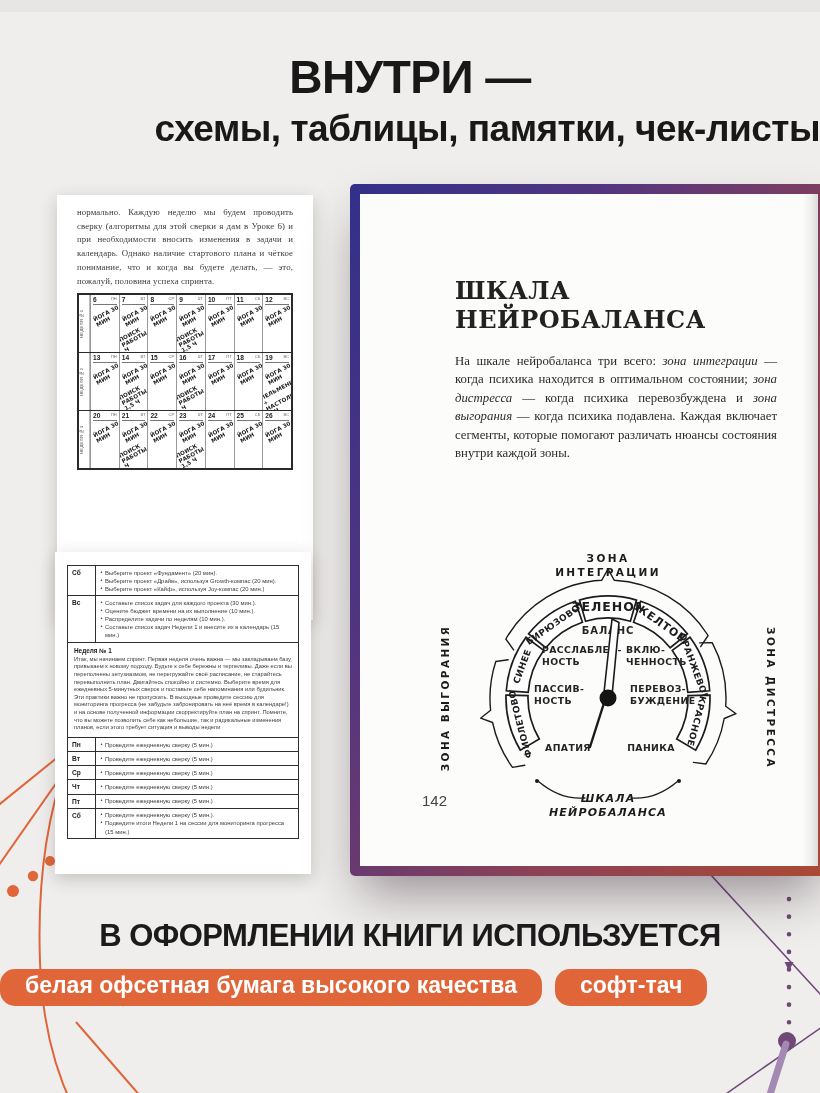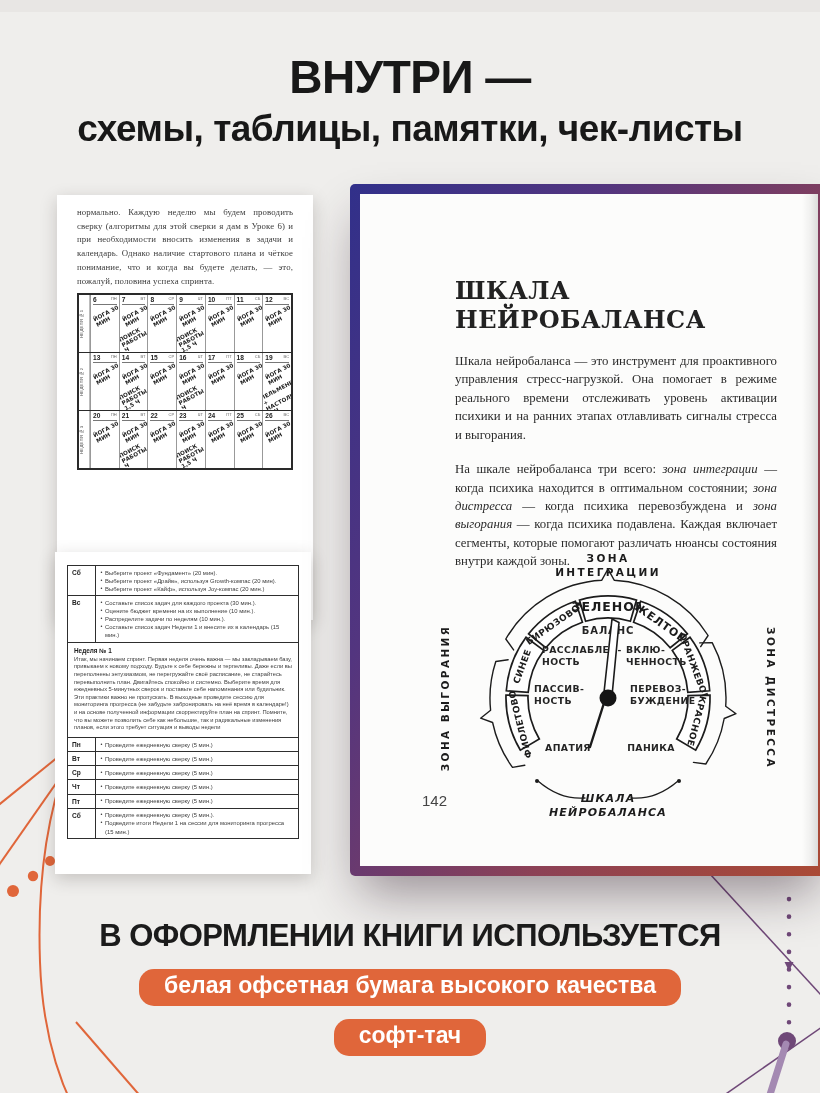--- a/index.html
+++ b/index.html
@@ -8,21 +8,21 @@
   .deco{position:absolute;inset:0;z-index:0;pointer-events:none;}
   .o-line{stroke:var(--accent);stroke-width:2;fill:none;}
   .o-dot{fill:var(--accent);}
   .p-line{stroke:var(--purple);stroke-width:1.6;fill:none;}
   .p-dot{fill:var(--purple);}
   .p-dotted{stroke:var(--purple);stroke-width:4.6;stroke-dasharray:.1 17.5;stroke-linecap:round;fill:none;}
   .p-thick{stroke:var(--purple-light);stroke-width:7;stroke-linecap:round;fill:none;}
 
   .h1{position:absolute;z-index:2;top:38px;left:0;right:0;text-align:center;
       font-size:46px;font-weight:800;letter-spacing:-.5px;color:#181818;}
-  .h2{position:absolute;z-index:2;top:96px;left:0;right:0;text-align:center;
+  .h2{position:absolute;z-index:2;top:96px;left:0;right:0;text-align:right;
       font-size:37px;font-weight:700;letter-spacing:-.5px;color:#181818;}
 
   
   .page{position:absolute;z-index:2;background:#fff;box-shadow:0 5px 16px rgba(50,40,35,.22);}
   .page1{left:57px;top:183px;width:256px;height:425px;padding:11px 20px 8px;box-sizing:border-box;}
   .serif-sm{font-family:"Liberation Serif",serif;font-size:8.8px;line-height:1.56;color:#3a3a3a;
             text-align:justify;margin:0;letter-spacing:.1px;}
   .cal{border:2px solid #2a2a2a;margin:5px 0 7px;background:#fff;}
   .week{display:flex;height:57px;}
   .week + .week{border-top:1.6px solid #2a2a2a;}
@@ -74,21 +74,21 @@
   .gst{font:600 9.3px "DejaVu Sans",sans-serif;letter-spacing:.4px;fill:#242424;}
   .gbal{font:600 10px "DejaVu Sans",sans-serif;letter-spacing:.9px;fill:#242424;}
   .gcap{font:italic 700 11px "DejaVu Sans",sans-serif;letter-spacing:1.2px;fill:#1c1c1c;}
   .brace{fill:none;stroke:#1c1c1c;stroke-width:1.4;stroke-linecap:round;stroke-linejoin:round;}
   .hook{fill:none;stroke:#1c1c1c;stroke-width:1.3;stroke-linecap:round;}
 
   
   .footer-head{position:absolute;z-index:2;top:906px;left:0;right:0;text-align:center;
                font-size:31px;font-weight:700;letter-spacing:-.5px;color:#1b1b1b;}
   .badges{position:absolute;z-index:2;top:957px;left:0;right:0;display:flex;
-          flex-direction:column;align-items:center;gap:13px;}
+          align-items:center;gap:13px;}
   .badge-row{display:flex;gap:18px;justify-content:center;}
   .badge{background:var(--accent);color:#fff;font-size:23px;font-weight:600;
          padding:3px 25px 7px;border-radius:15px;white-space:nowrap;}
 </style>
 </head>
 <body>
 
 <div class="canvas" style="--accent: #e0663a; --purple: #6f4878; --purple-light: #a489b2; --grad1: #31308a; --grad3: #ab4a34;">
 
   <svg class="deco" viewBox="0 0 820 1093">
@@ -380,21 +380,20 @@
               <span class="ct">Подведите итоги Недели 1 на сессии для мониторинга прогресса (15 мин.)</span>
             </div>
           </div>
         </div>
       </div>
   </div>
 
   <div class="book">
     <div class="book-page">
       <h3 class="btitle">ШКАЛА НЕЙРОБАЛАНСА</h3>
-      <p class="bp">Шкала нейробаланса — это инструмент для проактивного управления стресс-нагрузкой. Она помогает в режиме реального времени отслеживать уровень активации психики и на ранних этапах отлавливать сигналы стресса и выгорания.</p>
       <p class="bp" id="para2"><span>На шкале нейробаланса три всего: </span><em>зона интеграции</em><span> — когда психика находится в оптимальном состоянии; </span><em>зона дистресса</em><span> — когда психика перевозбуждена и </span><em>зона выгорания</em><span> — когда психика подавлена. Каждая включает сегменты, которые помогают различать нюансы состояния внутри каждой зоны.</span></p>
       <svg id="gauge" class="gauge" viewBox="0 0 340 280">
           <path d="M82.4,200.2 A102,102 0 0 1 68,145.1 L90,145.7 A80,80 0 0 0 101.3,189 Z" class="gseg"></path>
           <text x="81.9" y="170.9" class="gseg-label" text-anchor="middle" dominant-baseline="middle" transform="rotate(-104.6 81.9 170.9)">ФИОЛЕТОВОЕ</text>
           <path d="M68.3,140.8 A102,102 0 0 1 88,87.3 L105.7,100.4 A80,80 0 0 0 90.2,142.3 Z" class="gseg"></path>
           <text x="84.6" y="116.5" class="gseg-label" text-anchor="middle" dominant-baseline="middle" transform="rotate(-69.7 84.6 116.5)">СИНЕЕ</text>
           <path d="M90.6,83.9 A102,102 0 0 1 137.4,51.3 L144.4,72.2 A80,80 0 0 0 107.8,97.7 Z" class="gseg"></path>
           <text x="118" y="73.3" class="gseg-label" text-anchor="middle" dominant-baseline="middle" transform="rotate(-34.9 118 73.3)">БИРЮЗОВОЕ</text>
           <path d="M141.5,50.1 A102,102 0 0 1 198.5,50.1 L192.4,71.2 A80,80 0 0 0 147.6,71.2 Z" class="gseg"></path>
           <text x="170" y="57" class="gseg-label big" text-anchor="middle" dominant-baseline="middle" transform="rotate(-0.0 170 57)">ЗЕЛЕНОЕ</text>

